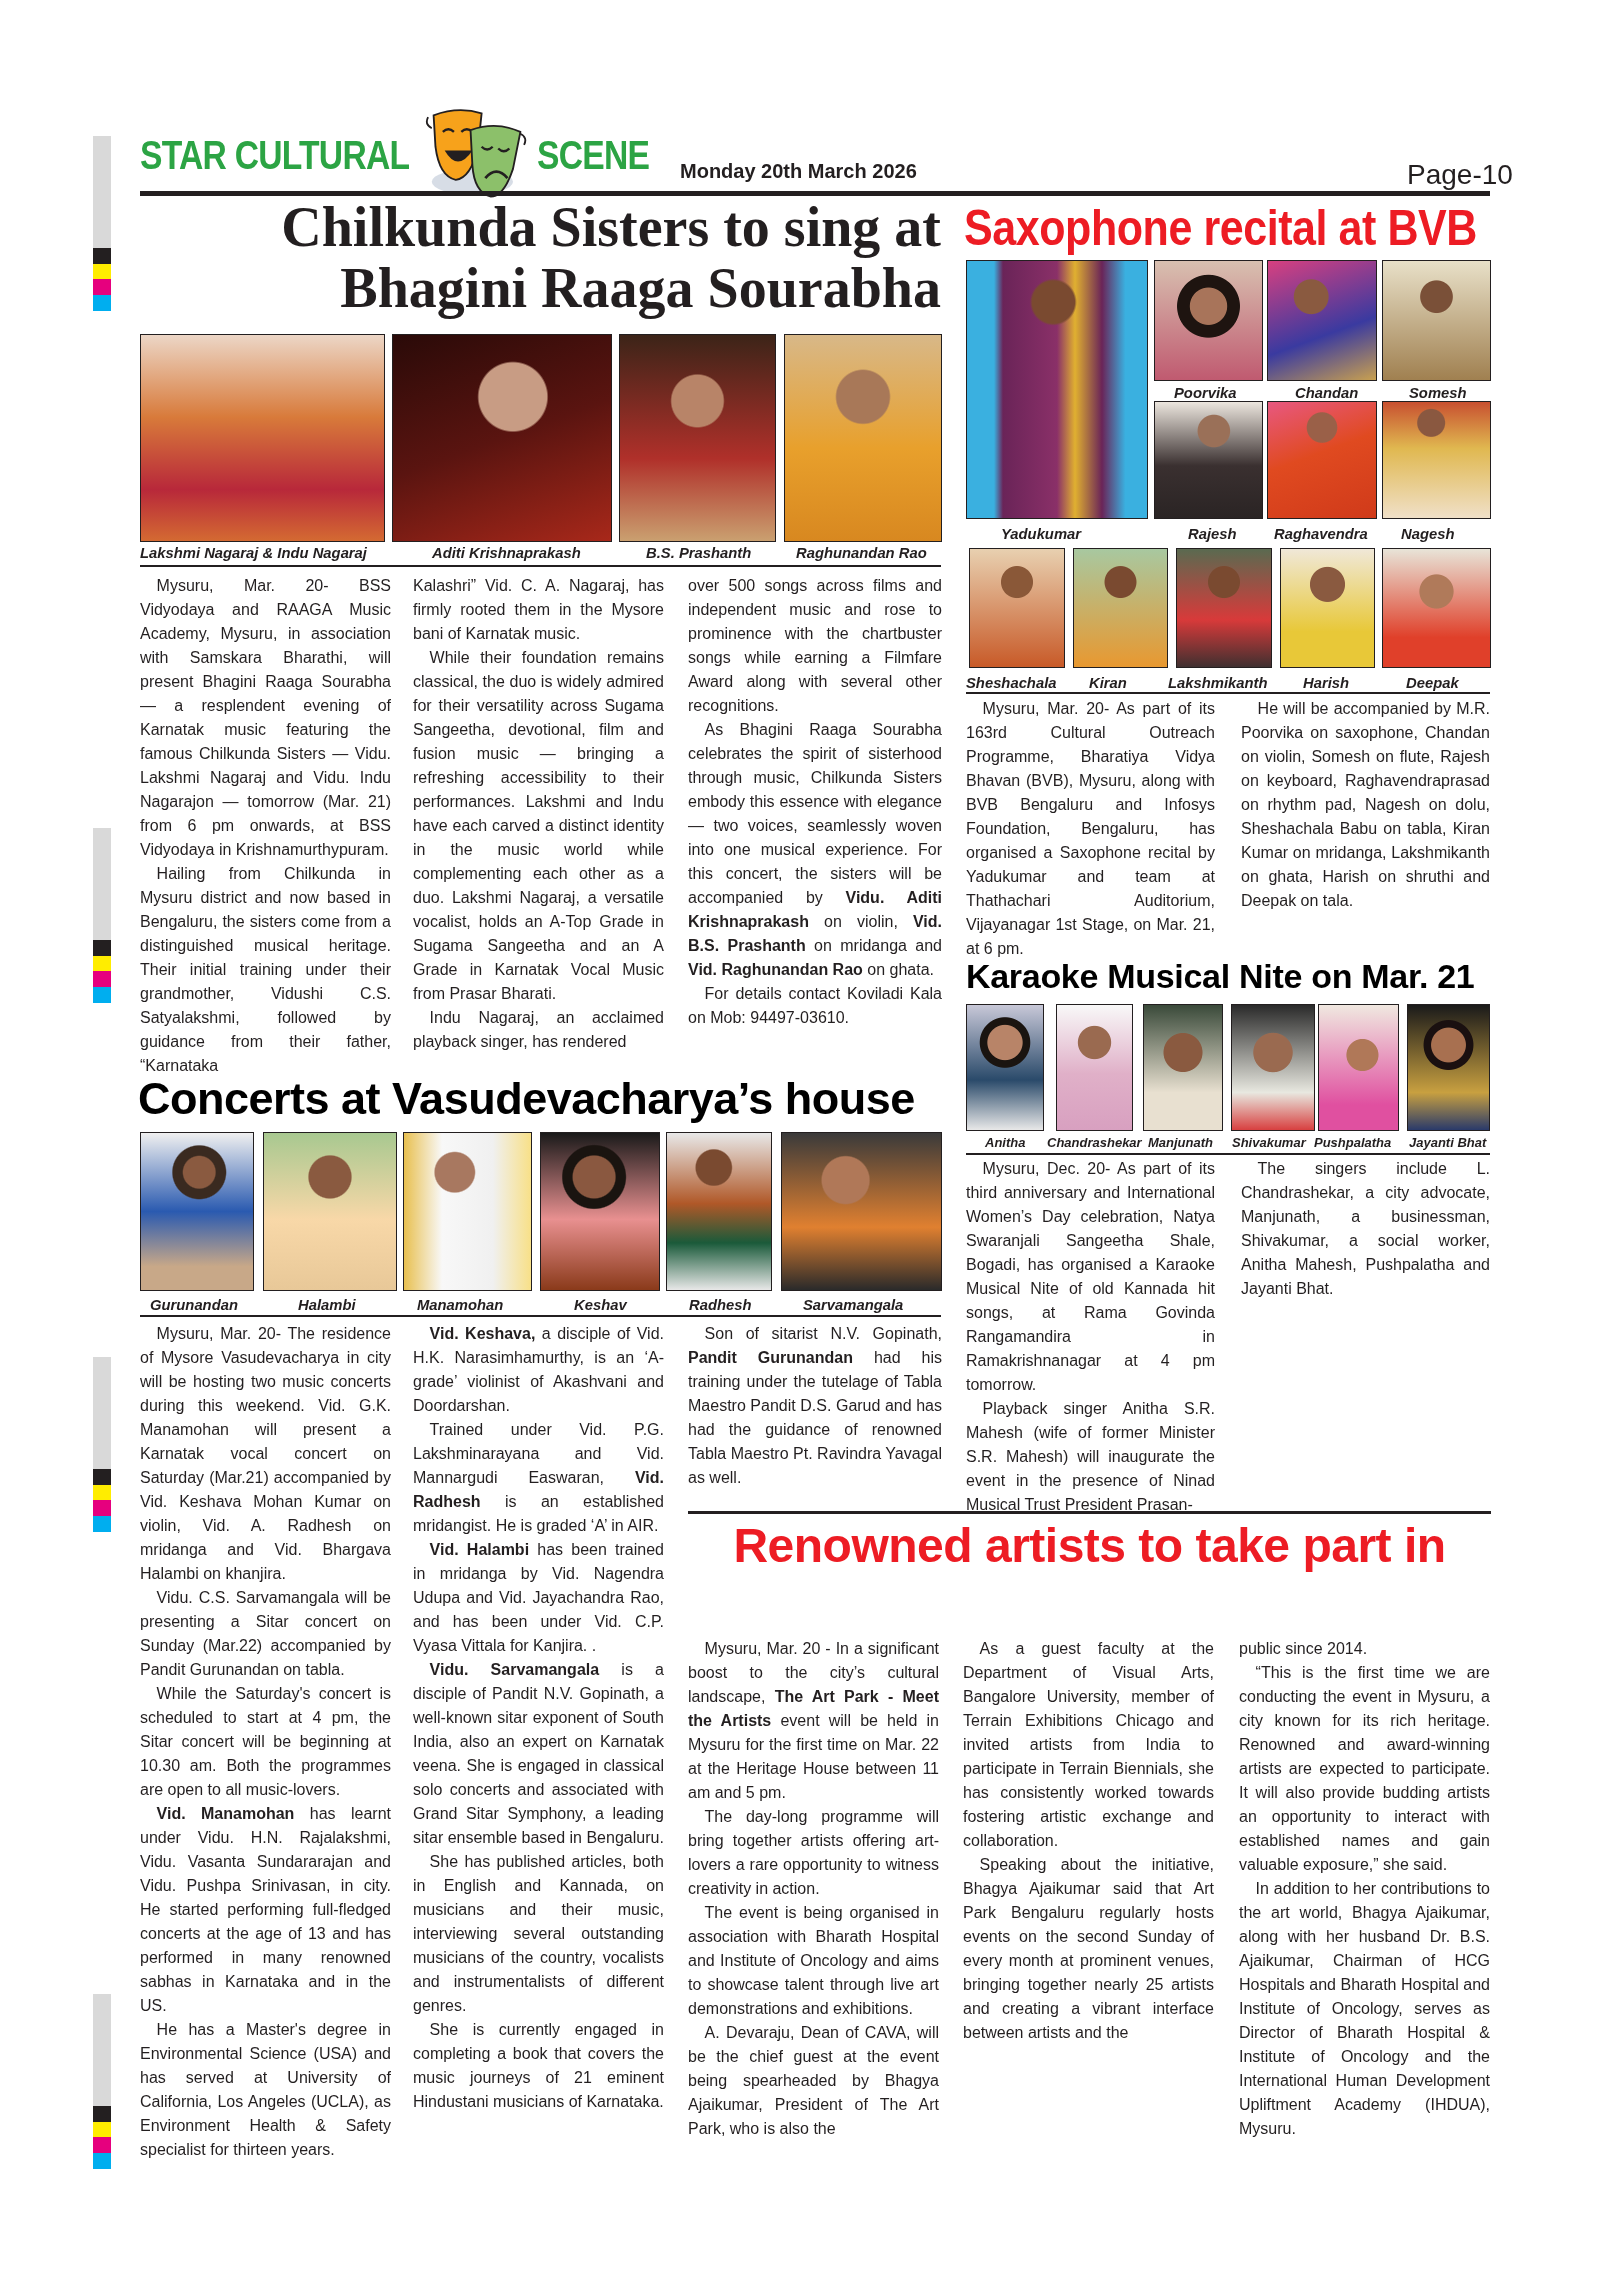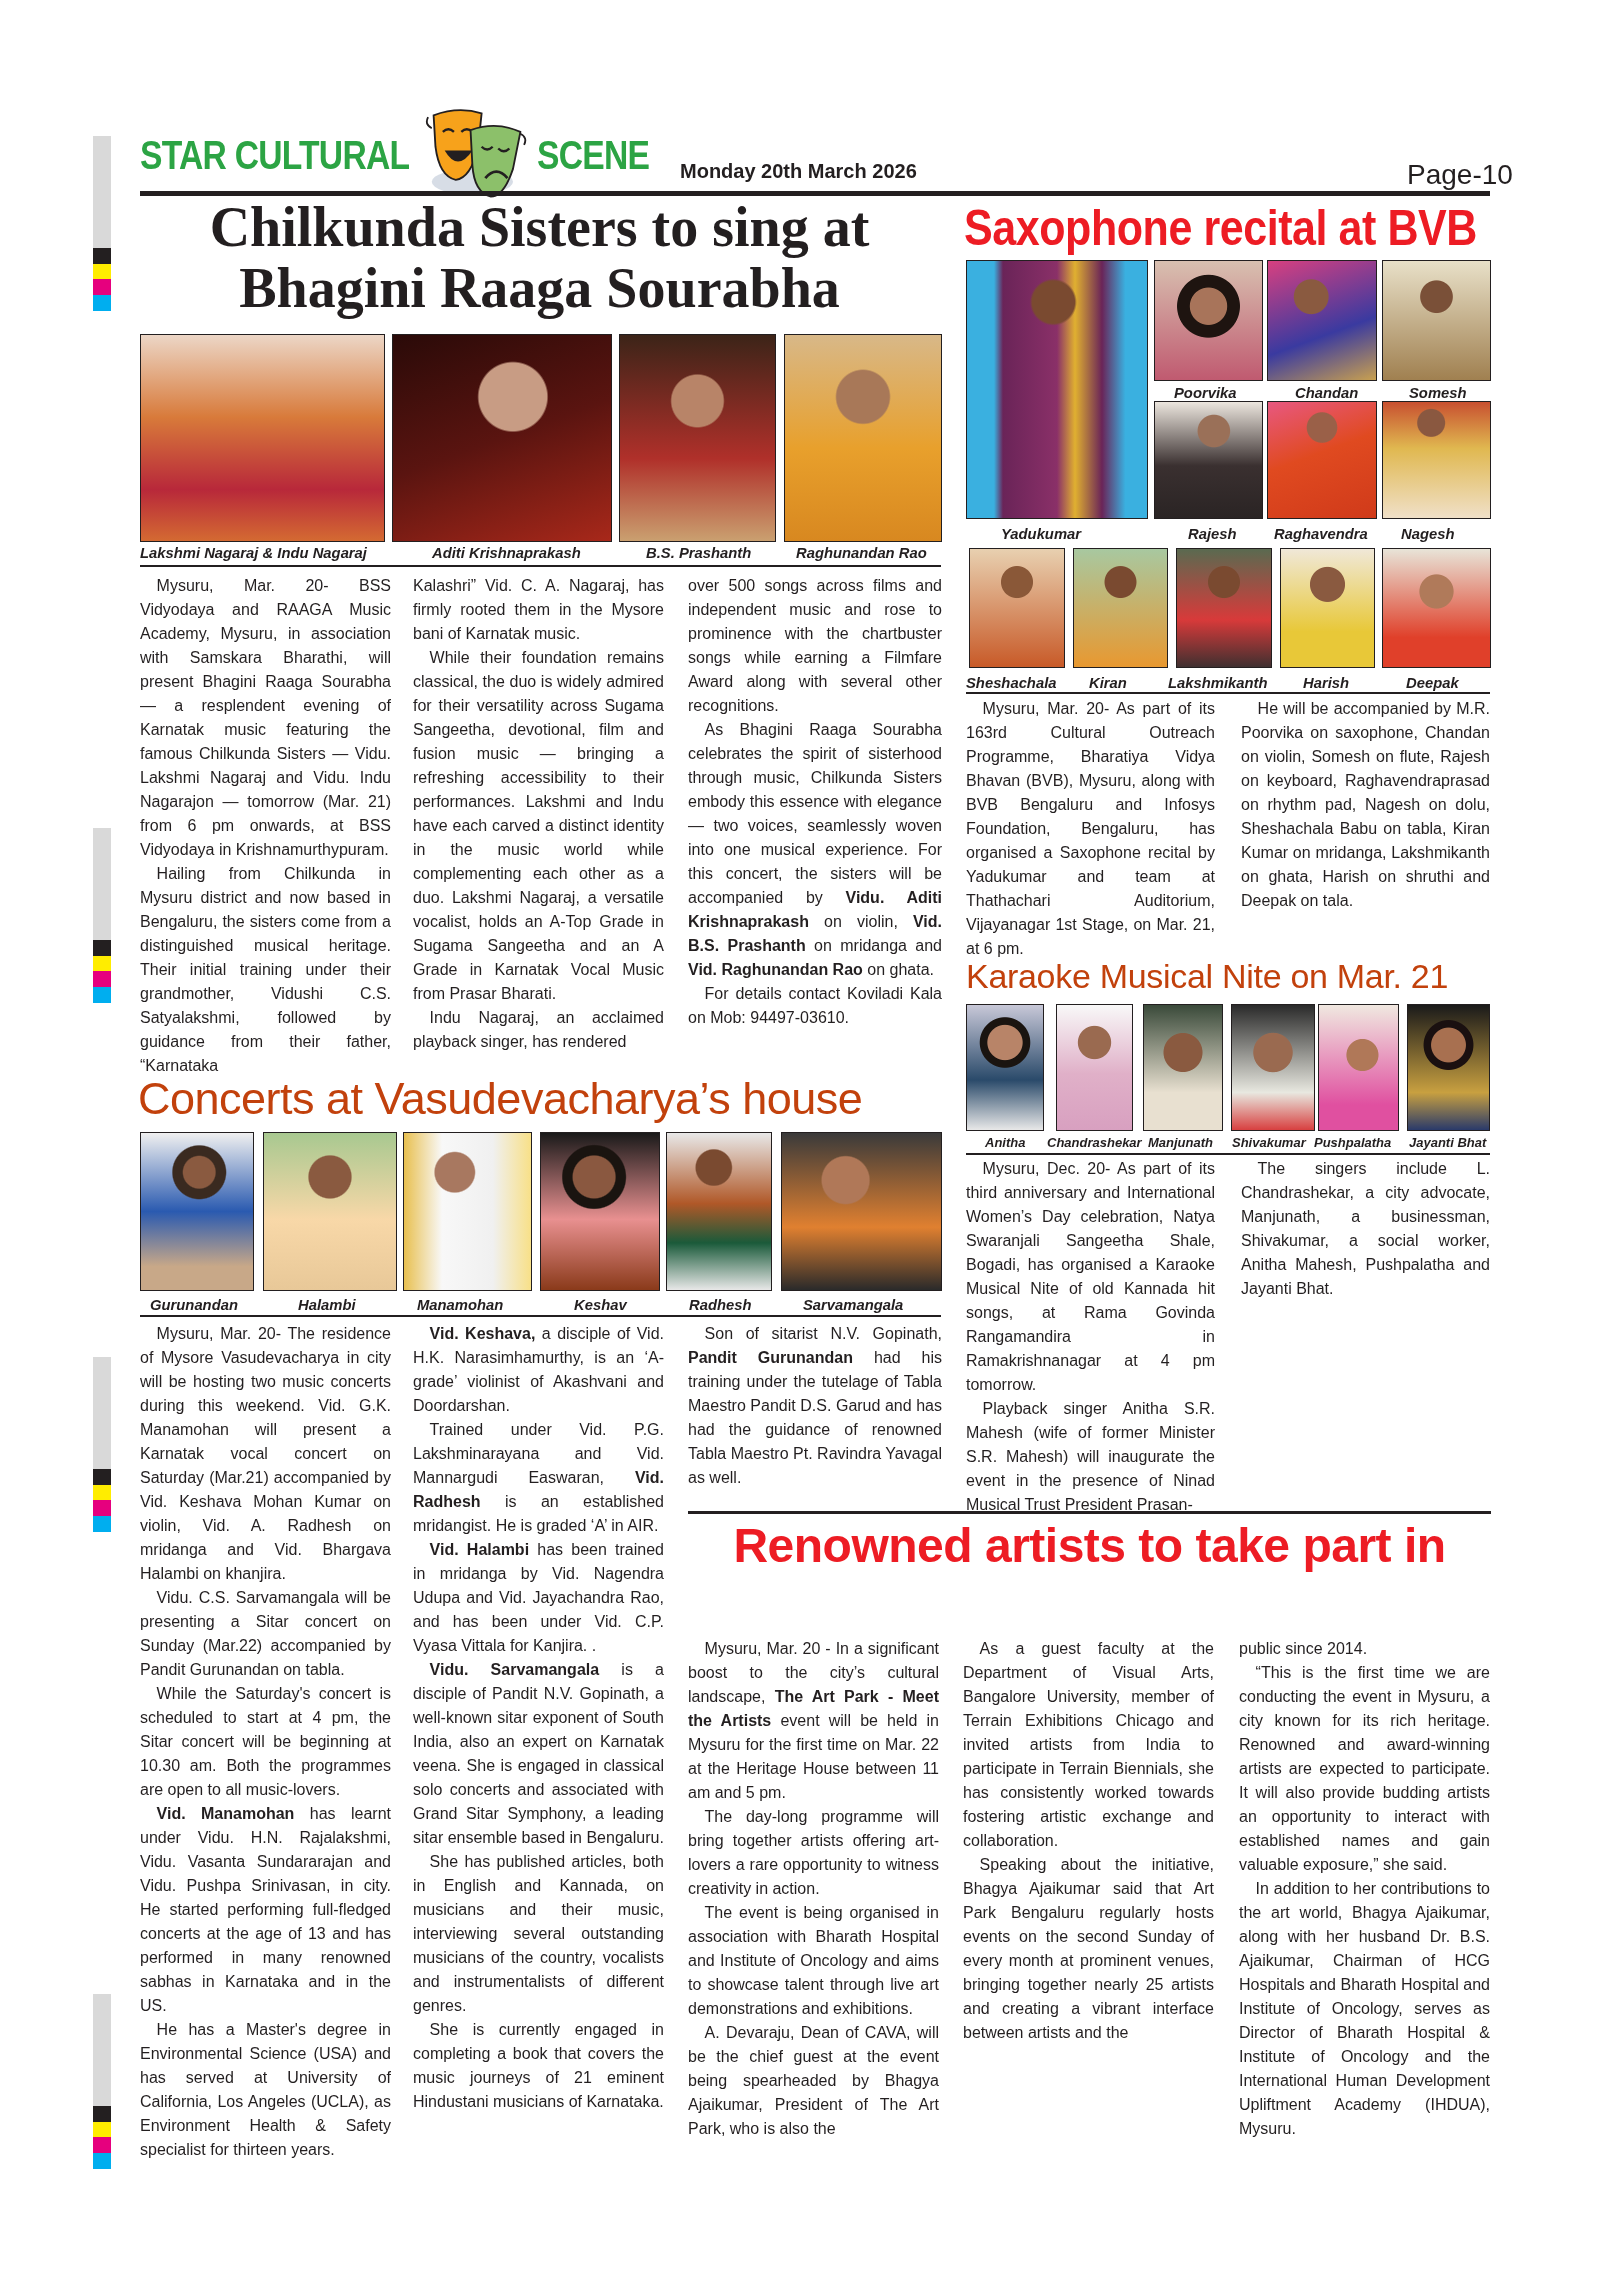--- a/index.html
+++ b/index.html
@@ -14,23 +14,23 @@
 .reg .m{height:15.7px;background:#e6007e}
 .reg .c{height:15.7px;background:#00aeef}
 
 .mast{position:absolute;left:140px;top:132px;font-family:"Liberation Sans",sans-serif;font-weight:bold;font-size:41px;color:#2ca444;letter-spacing:-0.9px;transform:scaleX(0.82);transform-origin:left top;white-space:nowrap}
 .mast2{position:absolute;left:537px;top:132px;font-weight:bold;font-size:41px;color:#2ca444;letter-spacing:-0.9px;transform:scaleX(0.82);transform-origin:left top}
 .masks{position:absolute;left:417px;top:104px;width:120px;height:102px}
 .dateline{position:absolute;left:680px;top:160px;font-size:20px;font-weight:bold;color:#231f20}
 .pageno{position:absolute;left:1407px;top:159px;font-size:28px;font-weight:normal}
 .rule{position:absolute;background:#231f20}
 
-.h-serif{font-family:"Liberation Serif","DejaVu Serif",serif;font-weight:bold;color:#231f20;text-align:center;line-height:61px;font-size:56px}
+.h-serif{font-family:"Liberation Serif","DejaVu Serif",serif;font-weight:bold;color:#231f20;text-align:right;line-height:61px;font-size:56px}
 .h-red{color:#ed1c24;font-weight:bold;font-family:"Liberation Sans",sans-serif}
-.h-black{color:#c2410c;font-weight:normal;font-family:"Liberation Sans",sans-serif}
+.h-black{color:#000000;font-weight:bold;font-family:"Liberation Sans",sans-serif}
 
 .photo{position:absolute;border:1.8px solid #231f20;overflow:hidden}
 .cap{position:absolute;font-style:italic;font-weight:bold;font-size:14.8px;white-space:nowrap;color:#231f20}
 
 .col{position:absolute;font-size:16px;line-height:24px;text-align:justify;color:#231f20;hyphens:none}
 .col p{text-indent:16.6px}
 .col b{font-weight:bold}
 </style>
 </head>
 <body>

